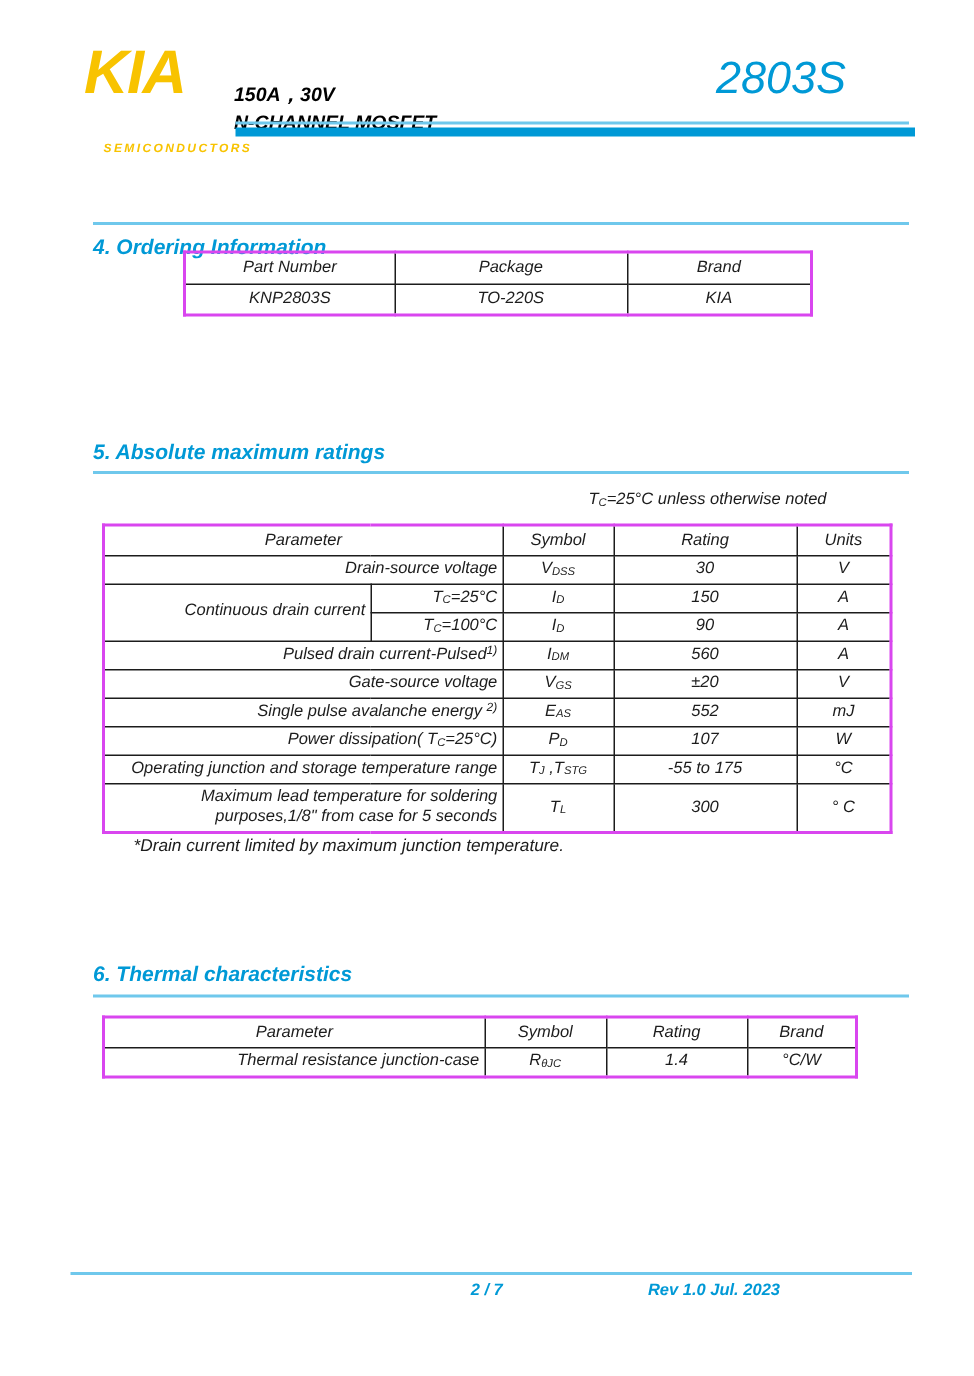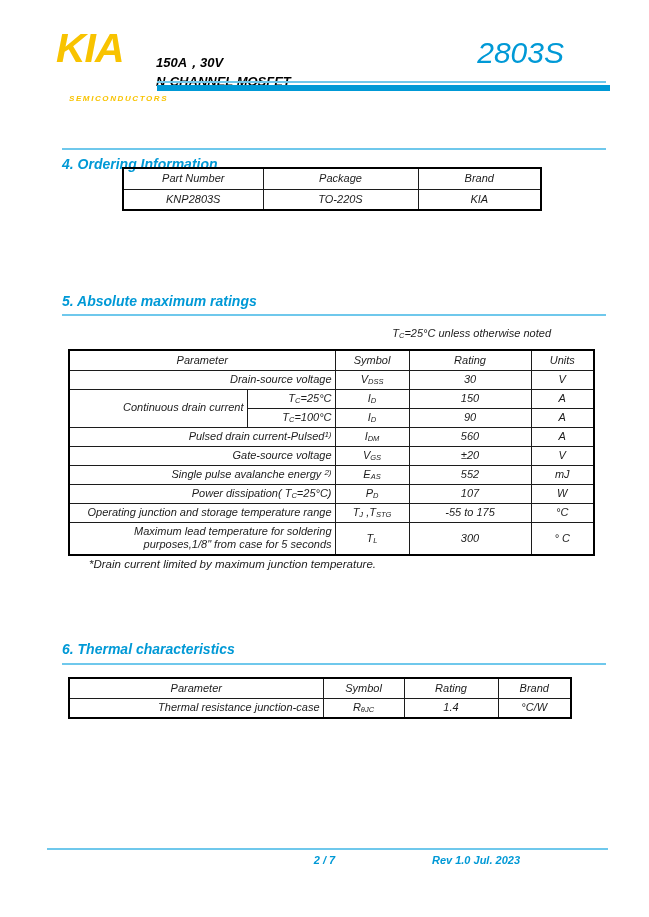--- a/index.html
+++ b/index.html
@@ -17,21 +17,21 @@
             font-weight:400;line-height:1;}
   .hdr-line-thin{position:absolute;left:157px;top:81px;width:449px;height:2px;background:#6FC8EC;}
   .hdr-line-thick{position:absolute;left:157px;top:85px;width:453px;height:6px;background:#0099D6;}
 
   
   .sec-title{position:absolute;left:62px;font-size:14px;font-weight:bold;color:#0099D6;}
   .sec-underline{position:absolute;left:62px;width:544px;height:2px;background:#6FC8EC;}
 
   
   table.tbl{border-collapse:collapse;table-layout:fixed;font-size:11px;color:#1c1c1c;
-            position:absolute;border:2px solid #000000;}
+            position:absolute;border:2px solid #d946ef;}
   table.tbl td{border:1px solid #1c1c1c;text-align:center;padding:0 3px;line-height:1.2;
                overflow:hidden;}
   table.tbl td.left{text-align:right;padding-left:5px;}
   .sb{font-size:7.5px;vertical-align:-1px;}
   .sp{font-size:8px;vertical-align:3px;}
   .gap{}
 
   #ordering-table{left:122px;top:167px;width:418px;}
   #ordering-table tr{height:21px;}
 

